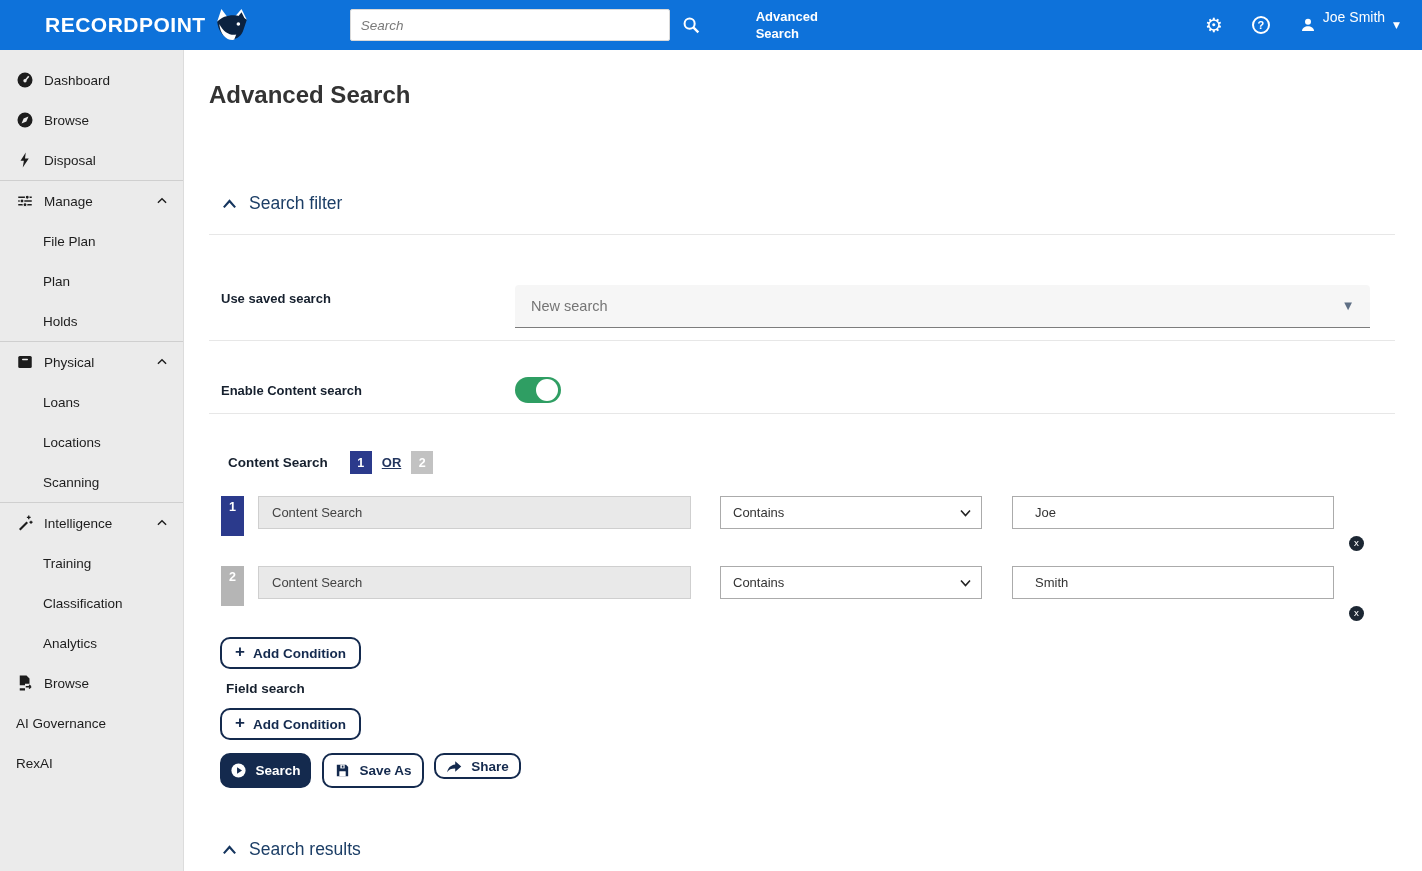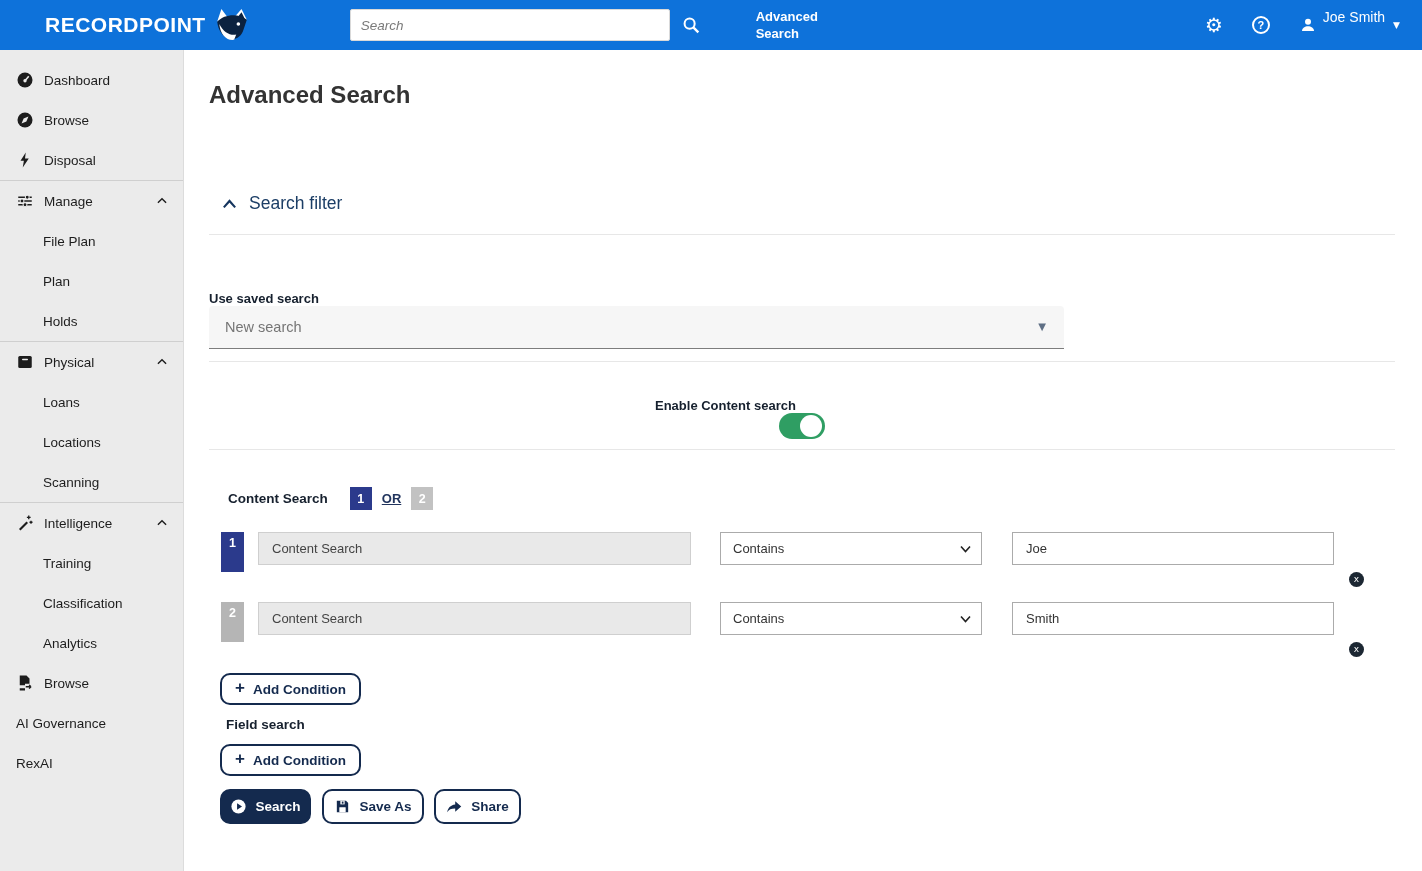--- a/index.html
+++ b/index.html
@@ -50,21 +50,21 @@
   .section-header { display:flex; align-items:center; margin-left:12px; cursor:pointer; }
   .sec-chevron { width:17px; height:17px; color:#15355e; margin-right:11px; margin-top:2px; }
   .sec-title { font-size:17.5px; color:#1c3e66; }
   .sh-filter { margin-top:84px; }
   .sh-results { margin-top:51px; }
   .divider { height:1px; background:#e7e7e7; }
   .div-1 { margin-top:20px; }
   .div-2 { margin-top:12px; }
   .div-3 { margin-top:10px; }
 
-  .form-row { display:flex; align-items:flex-start;flex-direction:column; }
+  .form-row { display:flex; margin-left:12px; align-items:flex-start; }
   .fr-saved { margin-top:50px; }
   .fr-toggle { margin-top:36px; align-items:center; }
   .form-label { width:294px; font-size:13px; font-weight:700; color:#16202e; padding-top:6px; }
   .fr-toggle .form-label { padding-top:0; }
 
   .saved-select { width:855px; height:43px; background:#f6f6f6; border:none;
     border-bottom:1px solid #7d7d7d; border-radius:4px 4px 0 0; display:flex;
     align-items:center; padding:0 16px; cursor:pointer; position:relative; }
   .saved-value { font-size:14.5px; color:#757575; }
   .saved-caret { position:absolute; right:18px; top:15px; color:#5f6f85; font-size:10px;
@@ -93,42 +93,42 @@
   .rb-gray { background:#b5b5b5; }
   .field-input { margin-left:14px; width:433px; height:33px; background:#e9e9e9;
     border:1px solid #cfcfcf; padding:0 13px; font-size:13px; color:#444;
     font-family:"Liberation Sans", sans-serif; }
   .select-wrap { position:relative; margin-left:29px; }
   .op-select { appearance:none; -webkit-appearance:none; width:262px; height:33px;
     background:#fff; border:1px solid #ababab; border-radius:0; padding:0 12px;
     font-size:13px; color:#333; cursor:pointer; font-family:"Liberation Sans", sans-serif; }
   .sel-chevron { position:absolute; right:11px; top:13px; pointer-events:none; color:#222; }
   .value-input { margin-left:30px; width:322px; height:33px; background:#fff;
-    border:1px solid #ababab; padding:0 13px; font-size:13px; color:#333; outline:none;
+    border:1px solid #ababab; padding:0 22px; font-size:13px; color:#333; outline:none;
     font-family:"Liberation Sans", sans-serif; }
   .remove-btn { position:absolute; left:1128px; top:40px; width:15px; height:15px;
     border-radius:50%; background:#1c2733; color:#fff; border:none; font-size:9px;
     line-height:15px; text-align:center; cursor:pointer; padding:0;
     font-family:"DejaVu Sans", sans-serif; }
 
   .btn { display:inline-flex; align-items:center; justify-content:center;
     border-radius:10px; cursor:pointer; font-weight:700; font-size:13.5px;
     font-family:"Liberation Sans", sans-serif; }
   .btn-outline { background:#fff; border:2px solid #142a4e; color:#142a4e; }
   .btn-filled { background:#142a4e; border:2px solid #142a4e; color:#fff; }
   .add-cond { margin-left:11px; width:141px; height:32px; }
   .ac-1 { margin-top:31px; }
   .ac-2 { margin-top:12px; }
   .plus-icon { font-size:17px; font-weight:700; margin-right:8px; margin-top:-2px; }
   .field-search-label { margin-left:17px; margin-top:12px; font-size:13.5px;
     font-weight:700; color:#16202e; }
   .actions-row { display:flex; margin-left:11px; margin-top:13px; }
   .btn-search { width:91px; height:35px; }
   .btn-saveas { width:102px; height:35px; margin-left:11px; }
-  .btn-share { width:87px; height:35px; margin-left:10px; }
+  .btn-share { width:87px; height:26px; margin-left:10px; }
   .btn-ic { width:17px; height:17px; margin-right:8px; flex:0 0 17px; }
 </style>
 </head>
 <body>
 
 <header class="topbar">
   <div class="brand">
     <span class="brand-text">RECORDPOINT</span>
     <svg class="brand-mascot" viewBox="0 0 34 32">
       <polygon points="7,1 13,9 3,13" fill="#fff"></polygon>

